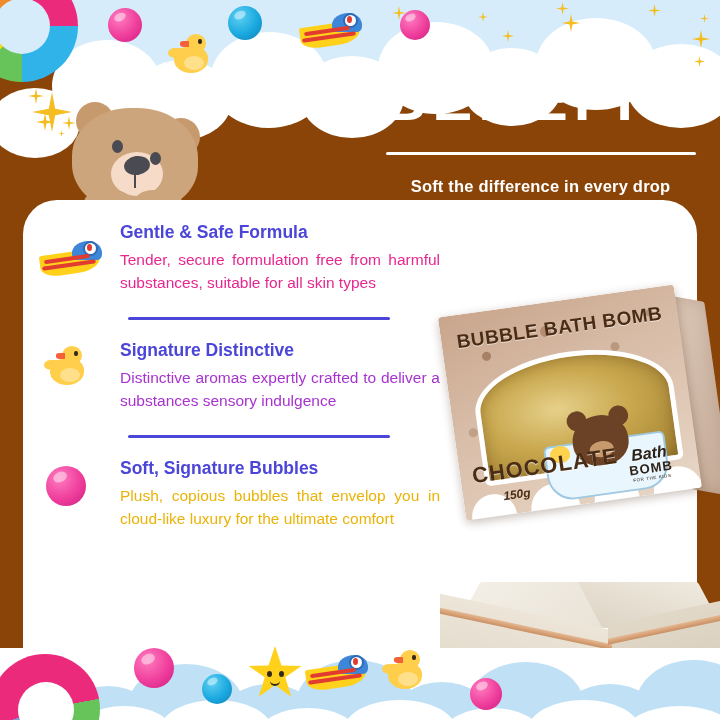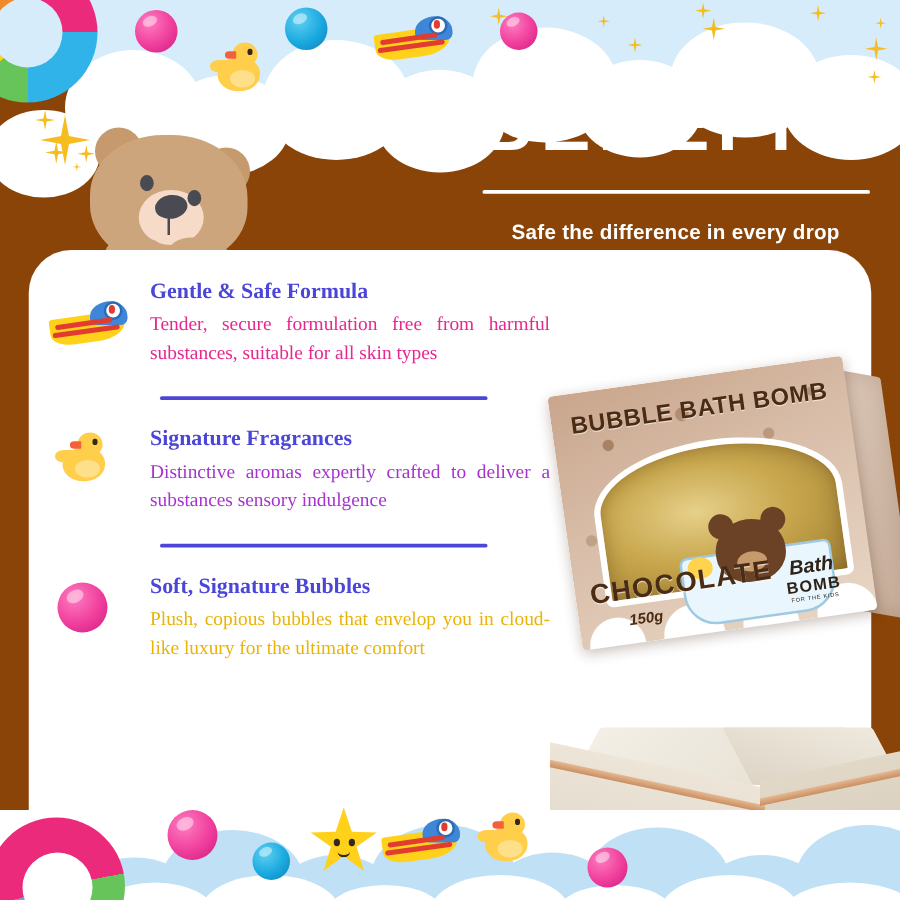--- a/index.html
+++ b/index.html
@@ -33,21 +33,21 @@
   }
 
   
   .card{
     position:absolute;left:23px;top:200px;width:674px;height:460px;
     background:#ffffff;border-radius:34px 34px 0 0;
   }
 
   
   .benefits{position:absolute;left:40px;top:222px;width:400px;}
-  .benefit{position:relative;padding-left:80px;margin-bottom:0;font-family:Liberation Serif, serif;}
+  .benefit{position:relative;padding-left:80px;margin-bottom:0;}
   .b-icon{position:absolute;left:0;top:4px;width:62px;height:56px;}
   .b-title{font-size:17.5px;font-weight:700;margin:0 0 7px 0;line-height:1.15;}
   .b-body{font-size:15.5px;line-height:1.48;margin:0;text-align:justify;}
   .b-div{height:3px;border-radius:2px;background:#4b46d8;margin:22px 0 20px 88px;width:262px;}
 
   
   .pack{
     position:absolute;left:452px;top:300px;width:238px;height:220px;
     transform:rotate(-8deg);
   }
@@ -306,21 +306,21 @@
   <div class="sparkle" style="left:62px;top:116px;width:14px;height:14px;">
       <i></i>
     </div>
   <div class="sparkle" style="left:58px;top:130px;width:7px;height:7px;">
       <i></i>
     </div>
 
   <div class="header">
     <div class="title">BENEFITS</div>
     <div class="title-rule"></div>
-    <div class="subtitle">Safe the difference in every drop</div>
+    <div class="subtitle">Soft the difference in every drop</div>
   </div>
 
   <div class="bear">
     <div class="bear-ear l"></div>
     <div class="bear-ear r"></div>
     <div class="bear-head"></div>
     <div class="bear-muzzle"></div>
     <div class="bear-eye l"></div>
     <div class="bear-eye r"></div>
     <div class="bear-nose"></div>
@@ -352,21 +352,21 @@
       <div class="b-icon">
         <div class="duck" style="left:4px;top:2px;width:46px;height:42px;">
           <div class="duck-tail"></div>
             <div class="duck-body"></div>
             <div class="duck-wing"></div>
           <div class="duck-head"></div>
             <div class="duck-beak"></div>
             <div class="duck-eye"></div>
         </div>
       </div>
-      <div class="b-title" style="color:#4b46d8;">Signature Fragrances</div>
+      <div class="b-title" style="color:#4b46d8;">Signature Distinctive</div>
       <div class="b-body" style="color:#a832cf;">Distinctive aromas expertly crafted to deliver a substances sensory indulgence</div>
     </div>
     <div class="b-div"></div>
 
     <div class="benefit">
       <div class="b-icon">
         <div class="bomb pink" style="left:6px;top:4px;width:40px;height:40px;"></div>
       </div>
       <div class="b-title" style="color:#4b46d8;">Soft, Signature Bubbles</div>
       <div class="b-body" style="color:#eab308;">Plush, copious bubbles that envelop you in cloud-like luxury for the ultimate comfort</div>

